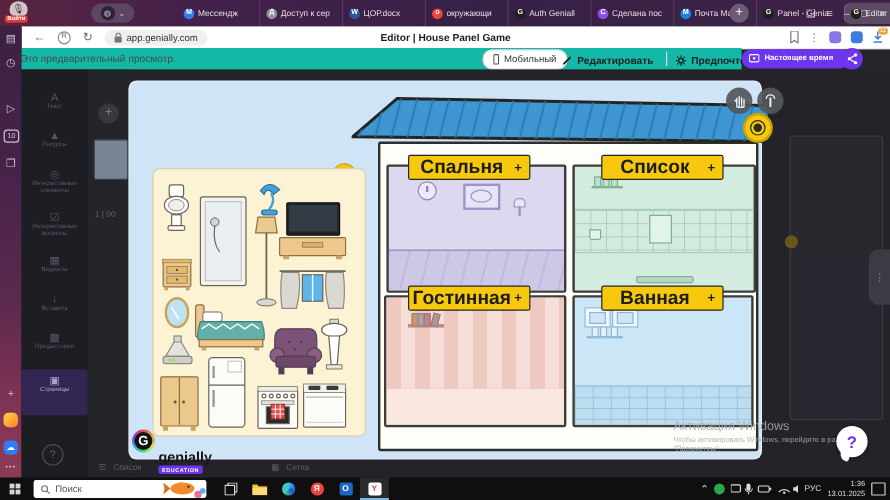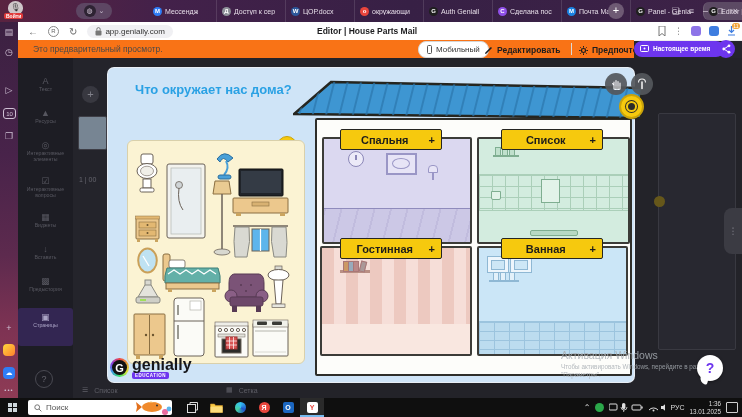--- a/index.html
+++ b/index.html
@@ -35,21 +35,21 @@
     border-bottom:1px solid #ececec;display:flex;align-items:center;color:#555;}
   .nav-ic{font-size:10px;color:#666;margin-left:10px;}
   .url-pill{margin-left:10px;height:13px;background:#f0f0f3;border-radius:7px;display:flex;align-items:center;
     gap:3px;padding:0 8px;font-size:8px;color:#333;}
   .page-title-center{position:absolute;left:50%;transform:translateX(-63px);font-size:8.5px;color:#1d1d1f;font-weight:bold;}
   .addr-right{position:absolute;right:6px;display:flex;align-items:center;gap:8px;font-size:9px;color:#777;}
   .ext-dot{width:10px;height:10px;border-radius:3px;background:#3e7de0;display:inline-block;}
   .dl-wrap{position:relative;}
   .dl-badge{position:absolute;right:-4px;top:-3px;background:#f2a33c;color:#fff;font-size:5px;border-radius:4px;padding:0 1.5px;}
   
-  .prevbar{position:absolute;left:18px;top:40px;width:616px;height:18px;background:#f97316;
+  .prevbar{position:absolute;left:2px;top:40px;width:616px;height:18px;background:#14b8a6;
     border-bottom:2px solid #17171a;display:flex;align-items:center;}
   .prev-note{position:absolute;left:15px;font-size:8.5px;color:#4a4a4a;}
   .pill{position:absolute;height:15px;border-radius:8px;display:flex;align-items:center;gap:4px;
     font-size:8px;color:#333;padding:0 8px;border:1px solid #d6d6d6;background:#fff;}
   .pill.sel{border:1.5px solid #8565ef;color:#222;}
   .txtbtn{position:absolute;display:flex;align-items:center;gap:4px;font-size:8.5px;font-weight:bold;color:#1d1d1f;}
   .vdiv{position:absolute;width:1px;height:12px;background:#d9d9d9;top:3px;}
   .present-btn{position:absolute;left:616px;top:1px;width:78px;height:16px;background:#6d35ee;border-radius:9px;
     color:#fff;font-size:6.5px;font-weight:bold;display:flex;align-items:center;gap:4px;padding:0 6px;line-height:1.05;}
   .share-btn{position:absolute;left:699px;top:0px;width:18px;height:18px;border-radius:50%;background:#6d35ee;
@@ -98,21 +98,21 @@
   
   .housebody{position:absolute;left:207px;top:50px;width:313px;height:254px;background:#fdfdfa;
     border:2.5px solid #2e2e2a;border-radius:2px;}
   .room{position:absolute;border:2px solid #3c3c38;border-radius:2px;overflow:hidden;}
   .room.bedroom{left:214px;top:69px;width:146px;height:103px;background:#dbd8f0;}
   .room.bathroom{left:369px;top:69px;width:149px;height:103px;background:#d3ecdf;}
   .room.living{left:212px;top:178px;width:148px;height:106px;background:#f6ded8;}
   .room.kitchen{left:369px;top:178px;width:147px;height:106px;background:#cbe6f7;}
   .roomlabel{position:absolute;width:100px;height:19px;background:#f6c90e;border:1.5px solid #262622;
     border-radius:2px;display:flex;align-items:center;z-index:6;}
-  .roomlabel .rname{flex:1;text-align:center;font-size:11px;font-weight:bold;color:#1d1d1b;}
+  .roomlabel .rname{flex:1;text-align:center;font-size:16px;font-weight:bold;color:#1d1d1b;}
   .roomlabel .plus{font-size:11px;font-weight:bold;color:#1d1d1b;padding-right:6px;}
   
   .bedfloor{position:absolute;left:0;bottom:0;width:100%;height:32%;background:#ccc8e6;
     background-image:repeating-linear-gradient(104deg,#c1bcde 0 2px,transparent 2px 16px);border-top:1px solid #8f8bbc;}
   .clock{position:absolute;left:24px;top:12px;width:14px;height:14px;border-radius:50%;background:#eceaf8;border:1.5px solid #8b87b8;}
   .clock:after{content:"";position:absolute;left:6px;top:3px;width:1.5px;height:5px;background:#8b87b8;}
   .pic{position:absolute;left:62px;top:14px;width:27px;height:18px;background:#e7e4f6;border:2px solid #9a96c6;}
   .pic:after{content:"";position:absolute;left:4px;top:3px;width:16px;height:9px;border:1px solid #9a96c6;border-radius:50%;}
   .sconce{position:absolute;left:104px;top:26px;width:8px;height:6px;background:#e7e4f6;border:1px solid #9a96c6;border-radius:4px 4px 0 0;}
   .sconce:after{content:"";position:absolute;left:3px;top:6px;width:1.5px;height:8px;background:#9a96c6;}
@@ -140,21 +140,21 @@
   .circlebtn{position:absolute;top:5px;width:22px;height:22px;border-radius:50%;background:#54585c;opacity:.92;
     display:flex;align-items:center;justify-content:center;z-index:7;}
   .gearbtn{position:absolute;left:511px;top:26px;width:21px;height:21px;border-radius:50%;background:#f6c90e;
     border:2px solid #caa30a;display:flex;align-items:center;justify-content:center;z-index:7;}
   .gearbtn .gdot2{width:7px;height:7px;border-radius:50%;background:#2b2b28;box-shadow:0 0 0 2px #f6c90e,0 0 0 3px #2b2b28;}
   .glogo{position:absolute;left:2px;top:290px;display:flex;align-items:flex-start;gap:3px;z-index:7;}
   .glogo .gc{width:19px;height:19px;border-radius:50%;background:#111;color:#fff;font-weight:bold;font-size:11px;
     display:flex;align-items:center;justify-content:center;
     background-image:conic-gradient(#e44,#e4a23c,#dce23c,#3ce26c,#3c9ce2,#8a3ce2,#e44);}
   .glogo .gc span{width:15px;height:15px;border-radius:50%;background:#111;display:flex;align-items:center;justify-content:center;}
-  .glogo .brand{font-size:16px;font-weight:bold;color:#16161a;line-height:10px;margin-top:2px;}
+  .glogo .brand{font-size:12px;font-weight:bold;color:#16161a;line-height:10px;margin-top:18px;}
   .glogo .badge{display:block;background:#6d35ee;color:#fff;font-size:4.5px;font-weight:bold;
     letter-spacing:.5px;border-radius:2px;padding:1px 3px;margin-top:1.5px;width:max-content;}
   
   .wmark{position:absolute;left:543px;top:291px;z-index:8;color:#a7adb3;opacity:.85;}
   .wmark .l1{font-size:10.5px;}
   .wmark .l2{font-size:6.3px;margin-top:2px;width:150px;line-height:1.25;}
   .helpbubble{position:absolute;left:679px;top:297px;width:26px;height:26px;border-radius:50%;background:#fff;
     z-index:9;display:flex;align-items:center;justify-content:center;font-size:14px;font-weight:bold;color:#6d35ee;
     box-shadow:0 1px 3px rgba(0,0,0,.4);}
   .helpbubble:after{content:"";position:absolute;left:3px;bottom:-3px;width:8px;height:8px;background:#fff;
@@ -245,21 +245,21 @@
     <span class="nav-ic">←</span>
     <span class="nav-ic" style="border:1px solid #888;border-radius:50%;width:9px;height:9px;font-size:6px;display:inline-flex;align-items:center;justify-content:center;">R</span>
     <span class="nav-ic">↻</span>
     <div class="url-pill">
       <svg class="mini" width="7" height="9" viewBox="0 0 7 9">
           <rect x="0.5" y="3.5" width="6" height="5" rx="1" fill="#777"></rect>
           <path d="M1.8 3.5 V2.3 a1.7 1.7 0 0 1 3.4 0 V3.5" fill="none" stroke="#777" stroke-width="1"></path>
         </svg>
       <span>app.genially.com</span>
     </div>
-    <div class="page-title-center">Editor | House Parts Mail</div>
+    <div class="page-title-center">Editor | House Panel Game</div>
     <div class="addr-right">
       <svg class="mini" width="8" height="10" viewBox="0 0 8 10">
           <path d="M1 0 h6 v10 l-3 -2.5 -3 2.5 Z" fill="none" stroke="#777" stroke-width="1"></path>
         </svg>
       <span>⋮</span>
       <span class="ext-dot" style="background:#8d74e8"></span>
       <span class="ext-dot"></span>
       <span class="dl-wrap">
         <svg class="mini" width="9" height="10" viewBox="0 0 9 10">
             <path d="M4.5 0 V6 M2 4 l2.5 2.5 L7 4 M1 9 h7" stroke="#3e7de0" stroke-width="1.2" fill="none"></path>
@@ -381,21 +381,20 @@
             <path d="M3 11 V4 M5 11 V2.5 M7 11 V3.5 M9 11 V5 M3 11 q3 1.5 6 0 M3 7 L1.6 5.6" stroke="#fff" stroke-width="1.1" fill="none" stroke-linecap="round"></path>
           </svg>
       </div>
       <div class="circlebtn" style="left:523px;">
         <svg width="12" height="12" viewBox="0 0 12 12">
             <path d="M2.5 4.5 a3.5 3.5 0 0 1 7 0" stroke="#fff" stroke-width="1.1" fill="none"></path>
             <path d="M6 4 v6.5" stroke="#fff" stroke-width="1.6" stroke-linecap="round"></path>
           </svg>
       </div>
 
-      <div class="game-title">Что окружает нас дома?</div>
       <div class="info-btn">i</div>
 
       <div class="cream">
         <div class="furn" style="left:8px;top:12px;">
           <svg width="22" height="40" viewBox="0 0 22 40">
               <rect x="5" y="1" width="12" height="10" rx="2" fill="#fff" stroke="#6b6259"></rect>
               <ellipse cx="11" cy="18" rx="10" ry="7.5" fill="#fff" stroke="#6b6259"></ellipse>
               <ellipse cx="11" cy="18" rx="6.5" ry="4.8" fill="#f0efe9" stroke="#6b6259" stroke-width=".6"></ellipse>
               <rect x="7" y="26" width="8" height="9" fill="#fff" stroke="#6b6259"></rect>
               <rect x="4" y="35" width="14" height="4" rx="1.5" fill="#fff" stroke="#6b6259"></rect>

